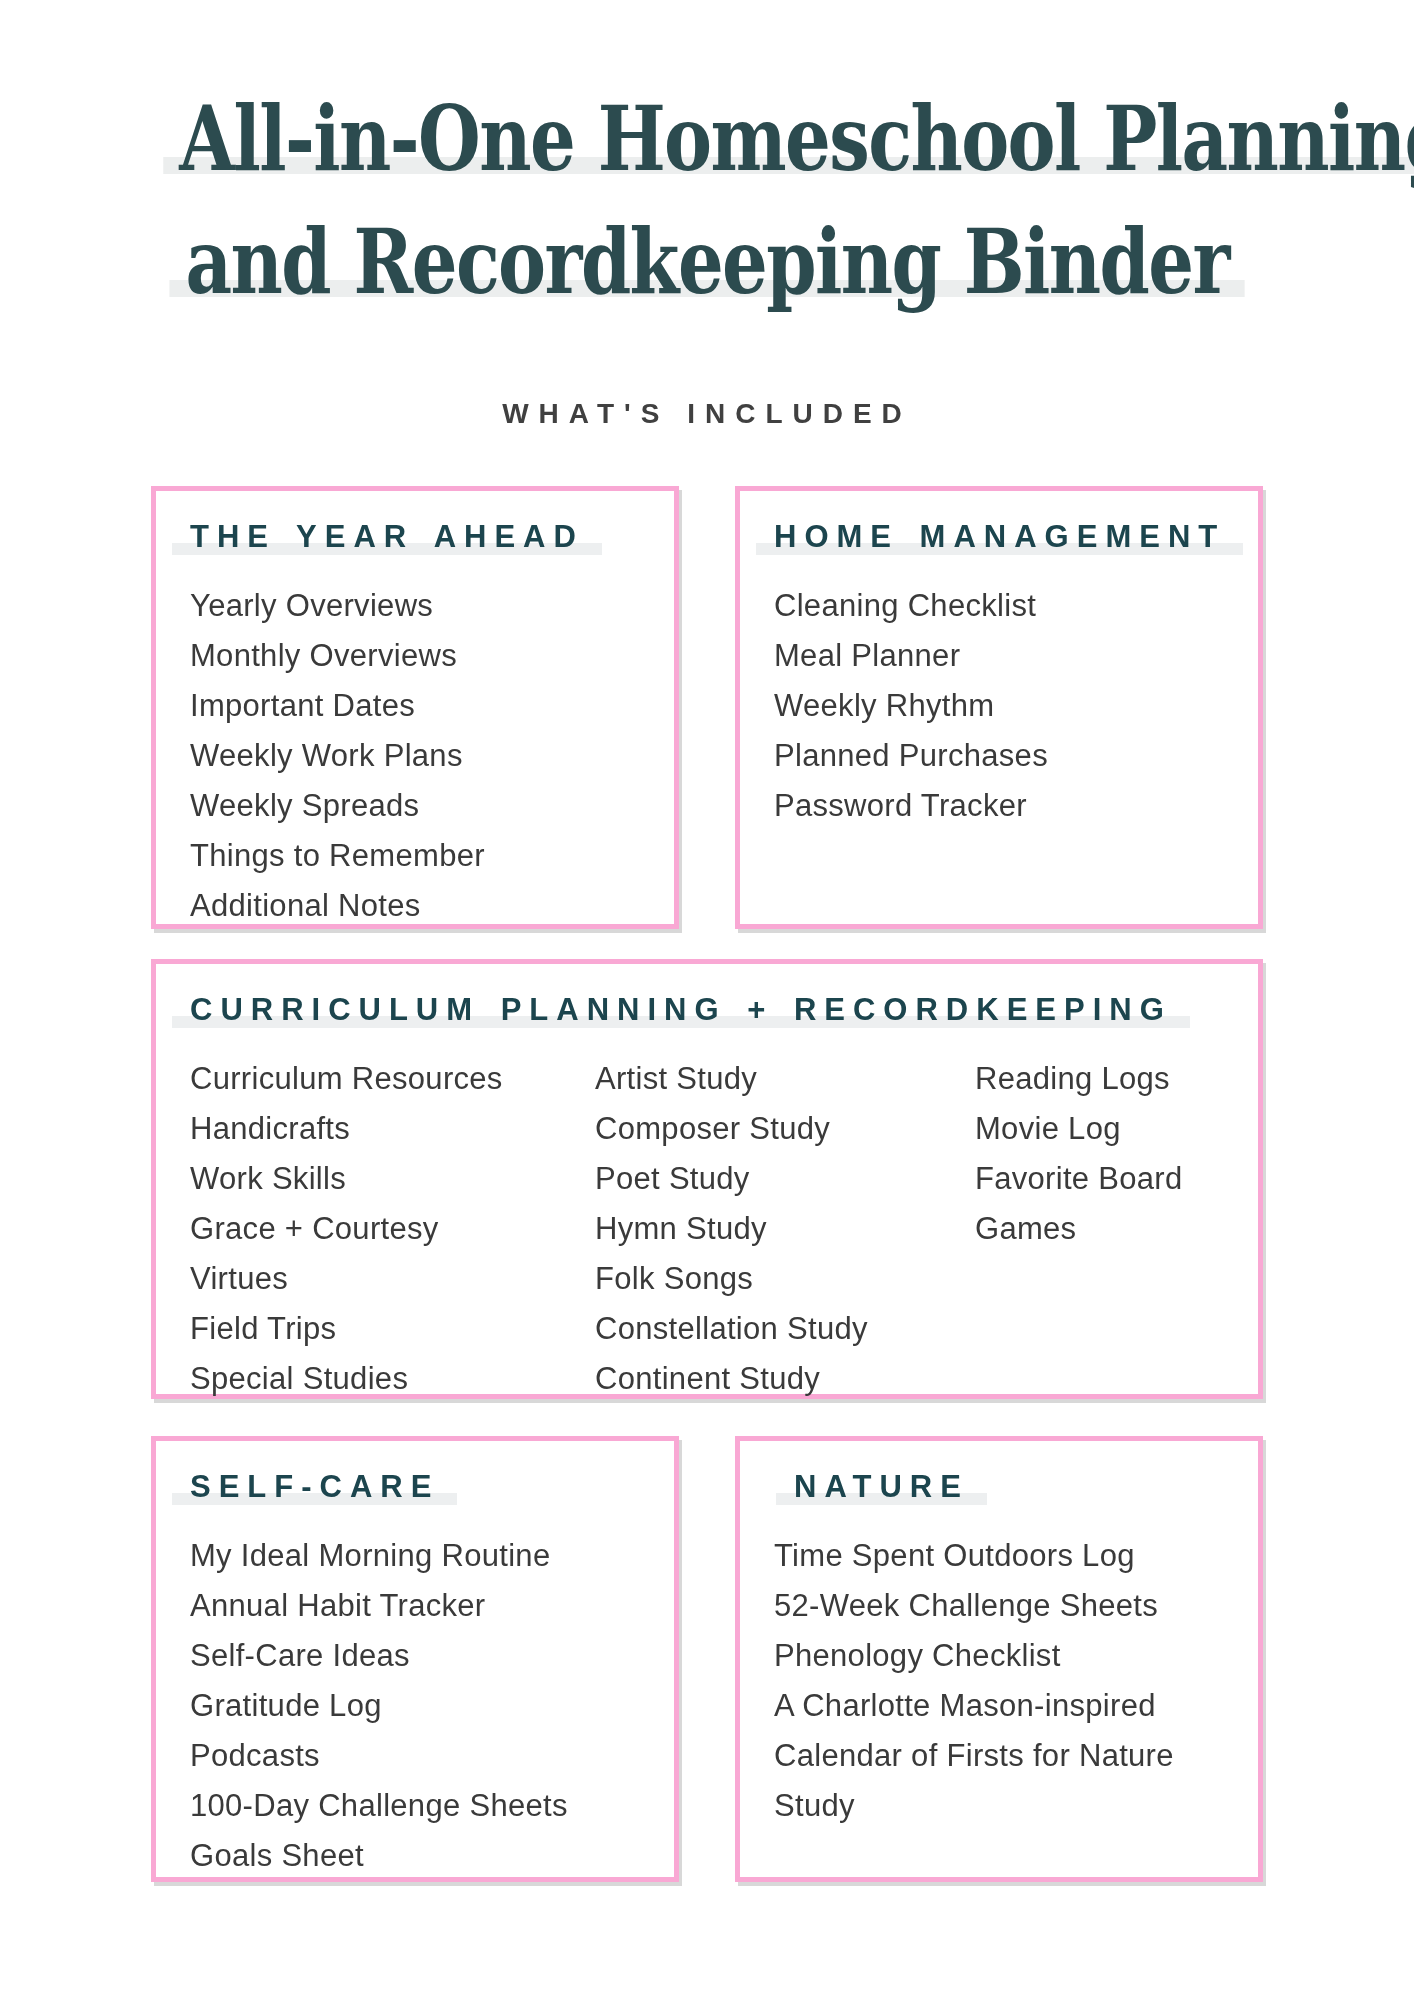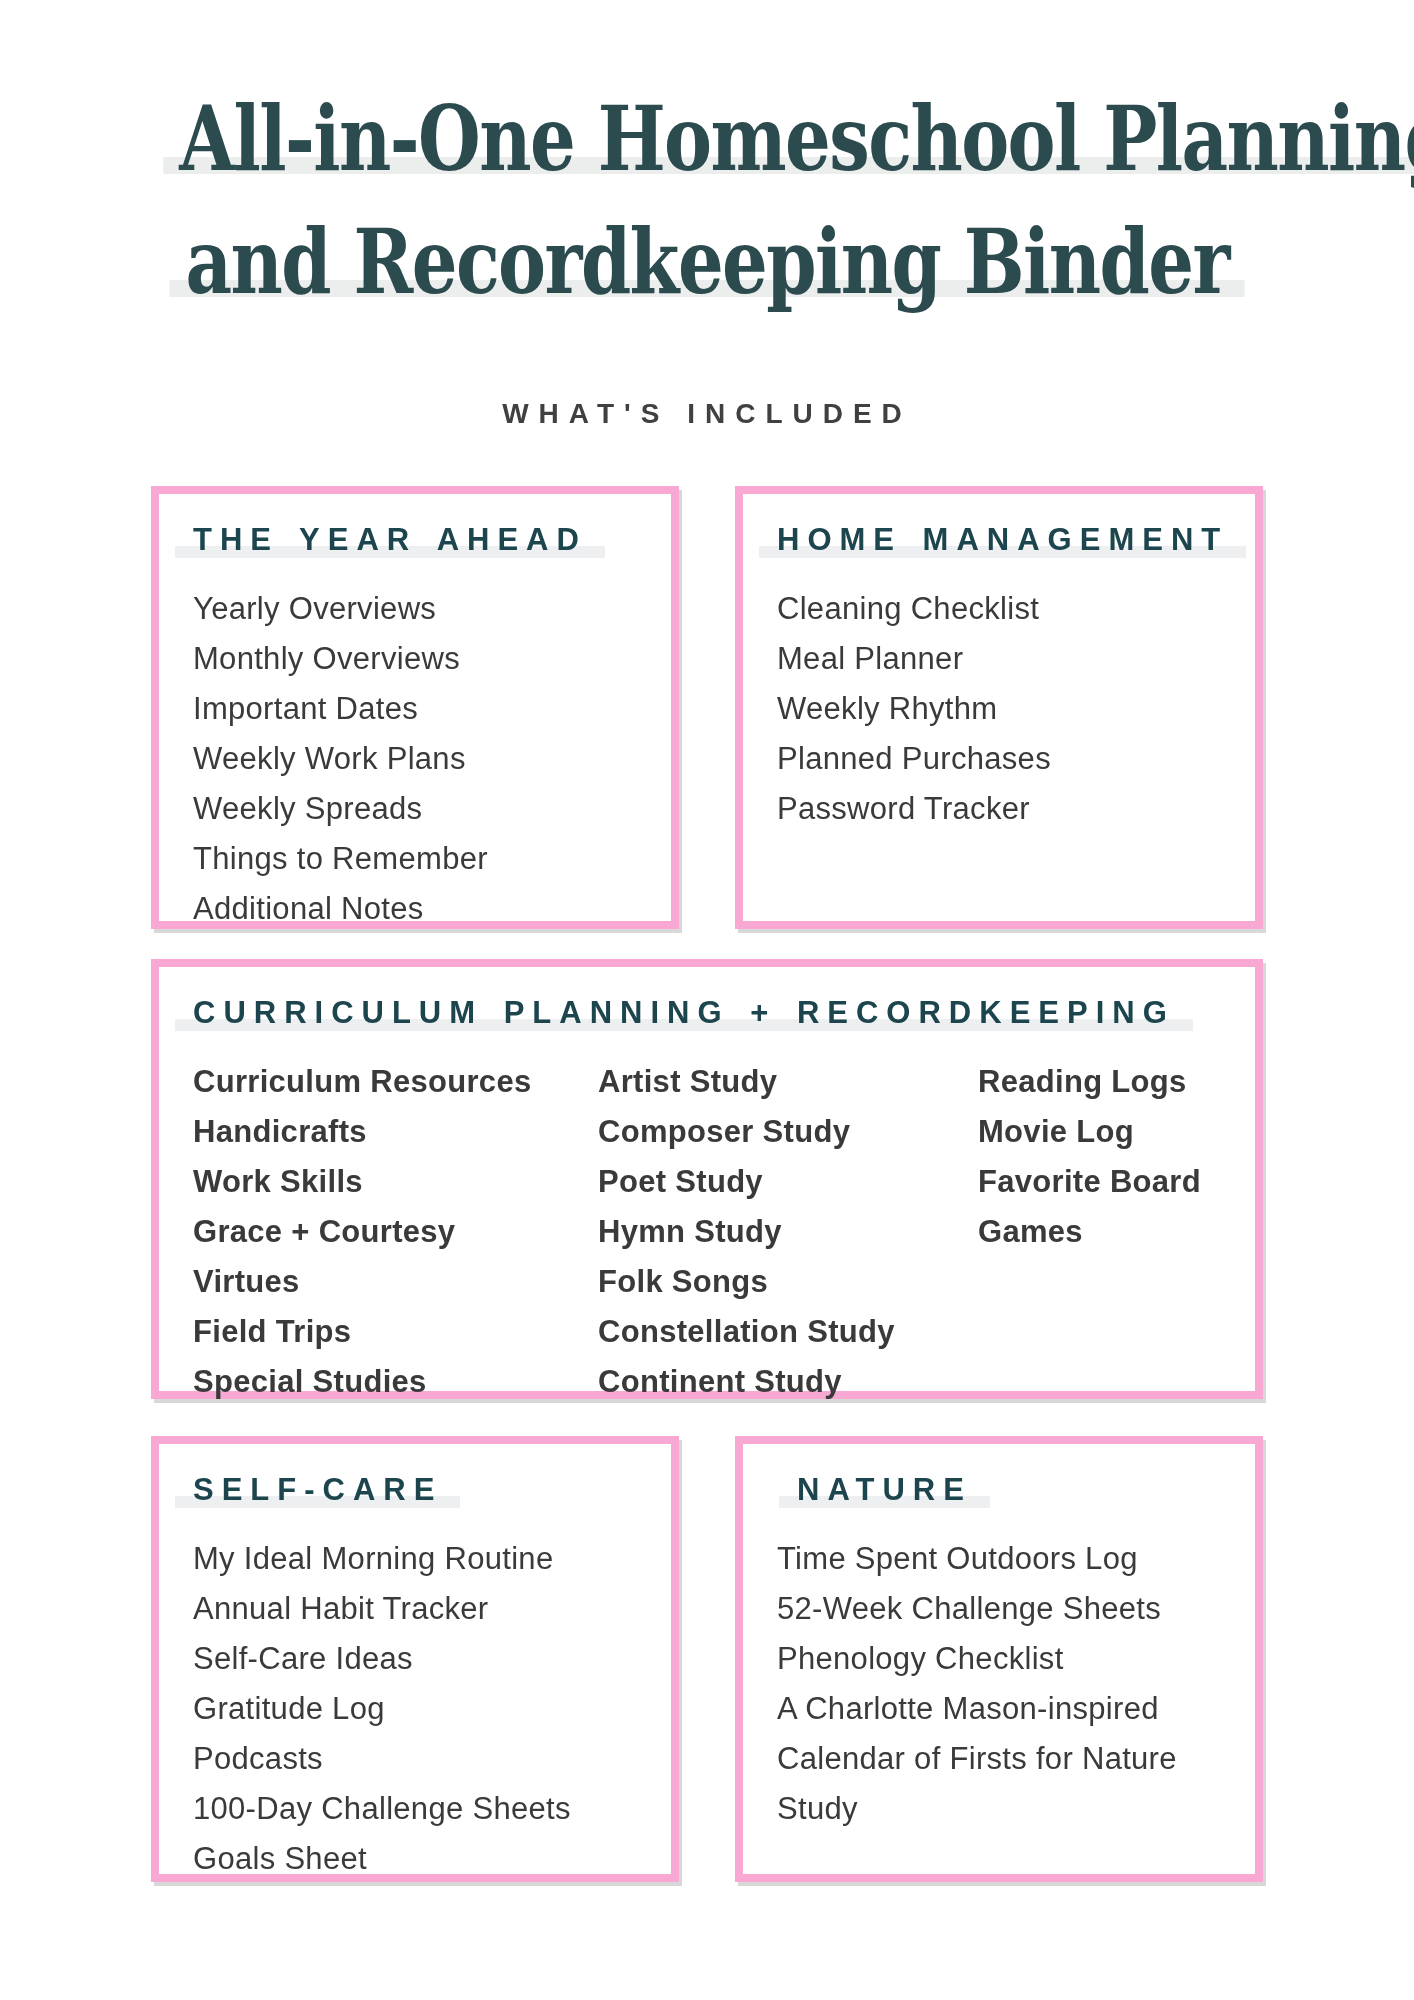--- a/index.html
+++ b/index.html
@@ -40,21 +40,21 @@
   }
   .subtitle-text{
     font-weight:700;font-size:28px;letter-spacing:10px;color:#404040;
   }
 
   
   .content{width:1112px;margin:56px auto 0;}
   .row{display:flex;gap:56px;}
   .box{
     box-sizing:border-box;
-    border:8px solid #f9a8d4;
+    border:5px solid #f9a8d4;
     background:#ffffff;
     box-shadow:3px 4px 0 #d8d8d8;
     padding:26px 34px 0 34px;
   }
   .row1 .box{width:528px;height:443px;}
   .box-curriculum{width:1112px;height:440px;margin-top:30px;}
   .row3{margin-top:37px;}
   .row3 .box{width:528px;height:446px;}
 
   .section-title{
@@ -70,21 +70,21 @@
     background-size:100% 12px;
   }
   .section-title.indent{margin-left:2px;}
 
   .items{list-style:none;margin:24px 0 0 0;padding:0;}
   .items li{
     font-size:31px;line-height:50px;
     color:#3a3a3a;letter-spacing:0.3px;
   }
   .cur-grid{display:grid;grid-template-columns:405px 380px 1fr;margin-top:0;}
-  .cur-grid .items{margin-top:24px;font-weight:bold;}
+  .cur-grid .items{margin-top:24px;}
 </style>
 </head>
 <body>
 
 <div class="page">
 
   <div class="title-wrap">
     <span class="title-line"><span>All-in-One Homeschool Planning</span></span>
     <span class="title-line"><span>and Recordkeeping Binder</span></span>
   </div>

